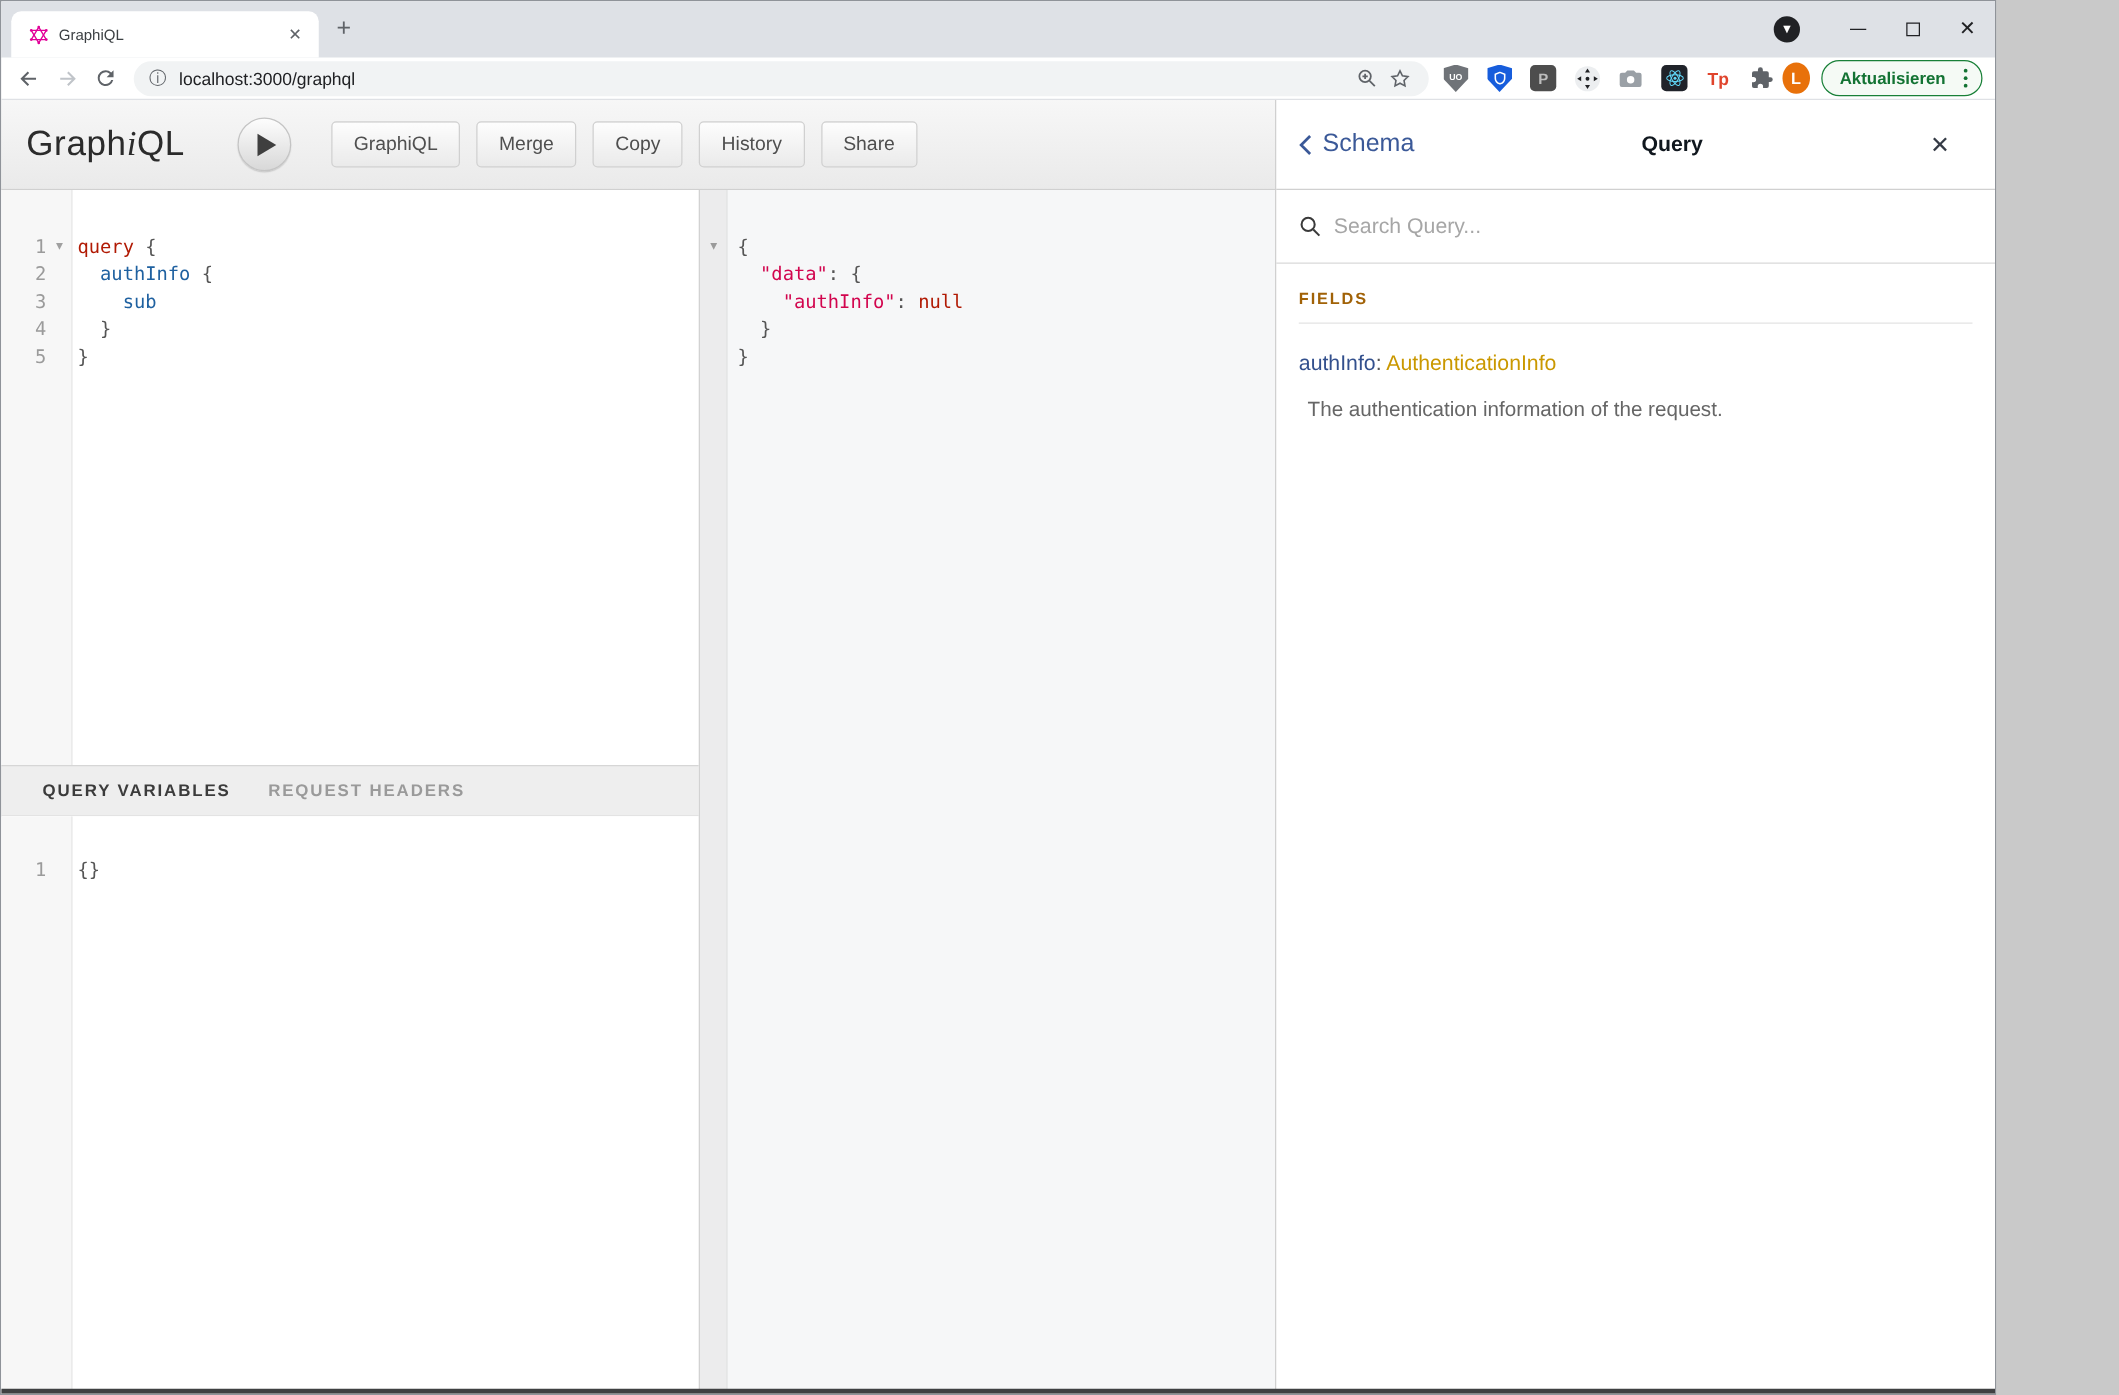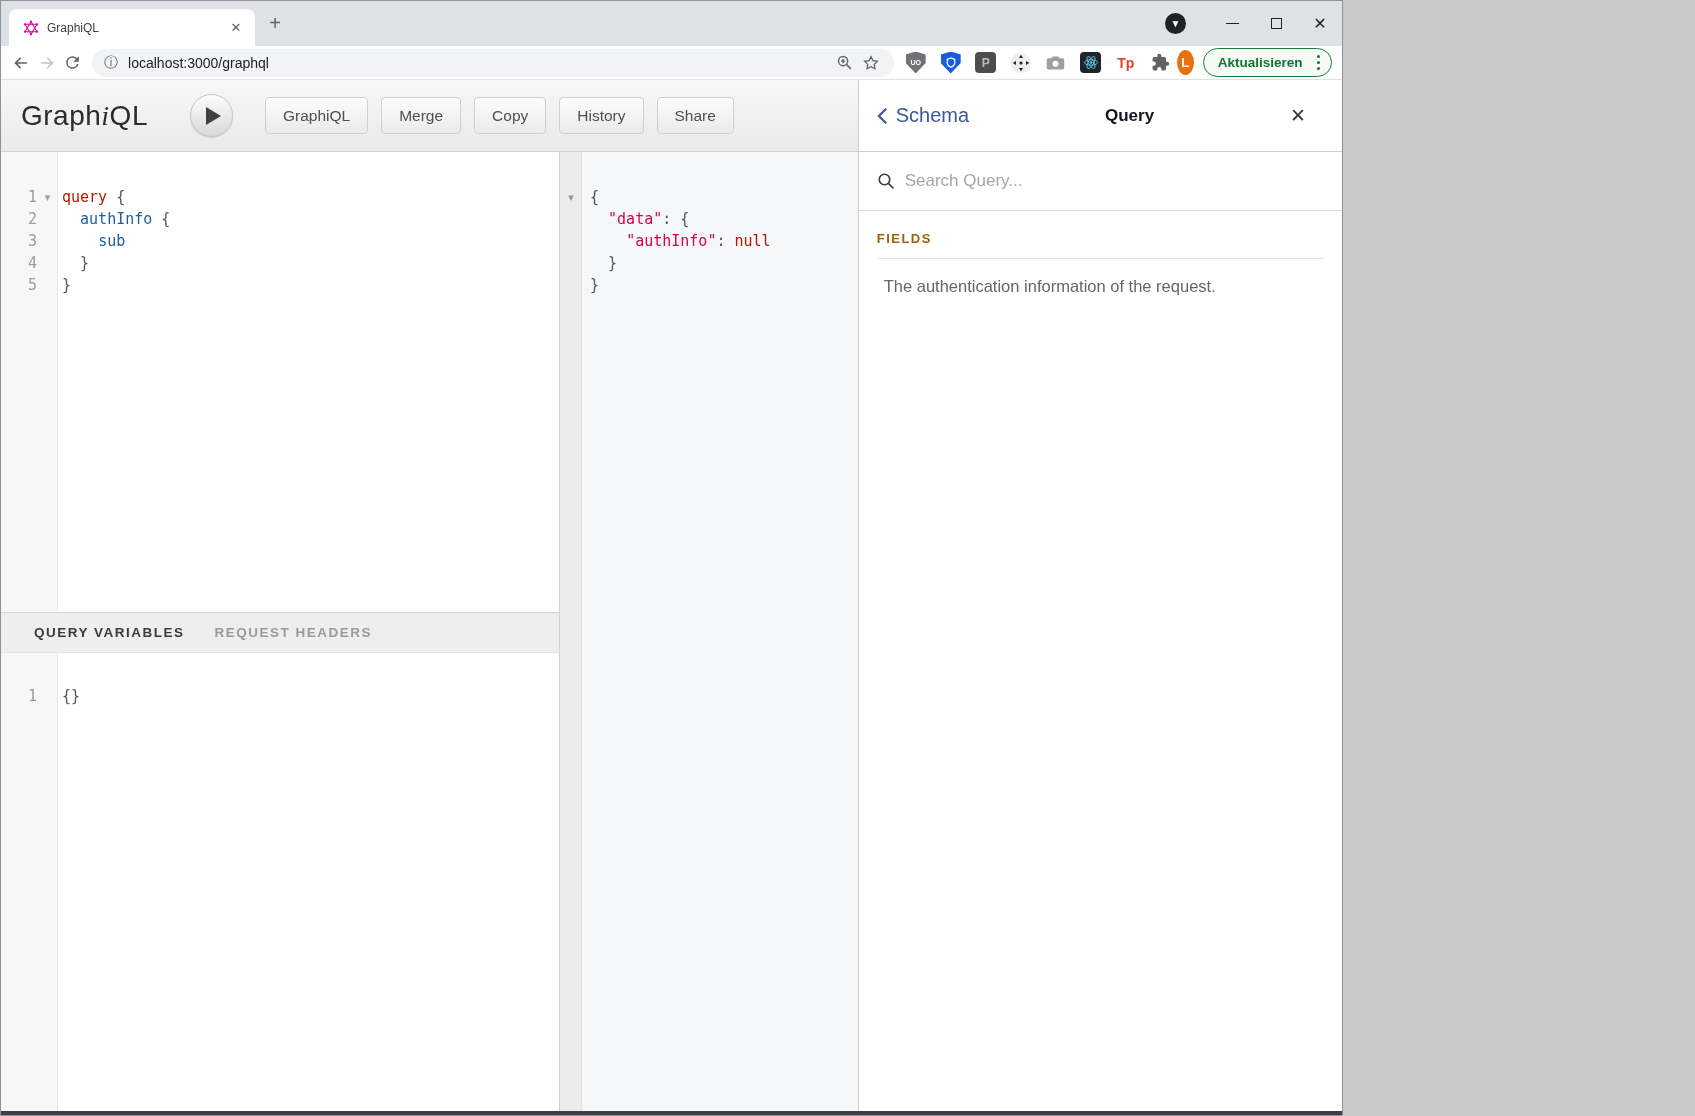--- a/index.html
+++ b/index.html
@@ -1,17 +1,17 @@
 <!DOCTYPE html>
 <html><head>
 <meta charset="utf-8">
 <style>
   * { margin:0; padding:0; box-sizing:border-box; }
   html,body { background:#c9c9c9; font-family:"Liberation Sans", sans-serif; }
-  .window{ position:relative; width:1343px; height:1116px; background:#fff;
+  .window{ position:relative; width:1597px; height:1116px; background:#fff;
            border:1px solid #8f9399; overflow:hidden; }
 
   
   .titlebar{ position:relative; height:45px; background:#dee1e6; }
   .tab{ position:absolute; left:8px; top:8px; width:246px; height:37px; background:#fff;
         border-radius:8px 8px 0 0; display:flex; align-items:center; padding:0 10px 0 14px; }
   .tab-title{ font-size:12px; color:#3c4043; margin-left:8px; flex:1; white-space:nowrap; overflow:hidden; }
   .tab-close{ font-size:13px; color:#5f6368; width:18px; height:18px; line-height:18px; text-align:center; border-radius:50%; }
   .newtab{ position:absolute; left:262px; top:11px; width:24px; height:24px; color:#5f6368;
            font-size:20px; line-height:22px; text-align:center; border-radius:50%; }
@@ -304,19 +304,22 @@
         <span>
           <svg width="18" height="18" viewBox="0 0 24 24" fill="none" stroke="#3a3a3a" stroke-width="2.2">
               <circle cx="10" cy="10" r="7"></circle>
               <line x1="15.5" y1="15.5" x2="22" y2="22"></line>
             </svg>
         </span>
         <input type="text" placeholder="Search Query..." style="">
       </div>
       <div class="doc-body">
         <div class="doc-fields-hd">FIELDS</div>
+        <div class="doc-field">
+          <span class="fname">authInfo</span><span class="fsep">: </span><span class="ftype">AuthenticationInfo</span>
+        </div>
         <div class="doc-desc">The authentication information of the request.</div>
       </div>
     </div>
   </div>
 
   <div class="bottom-strip"></div>
 </div>
 
 </body></html>

